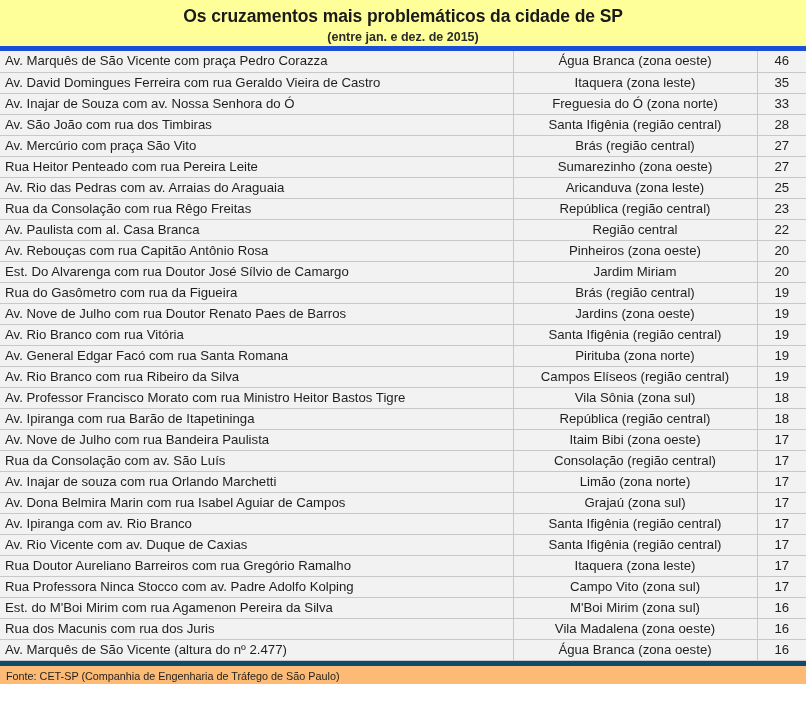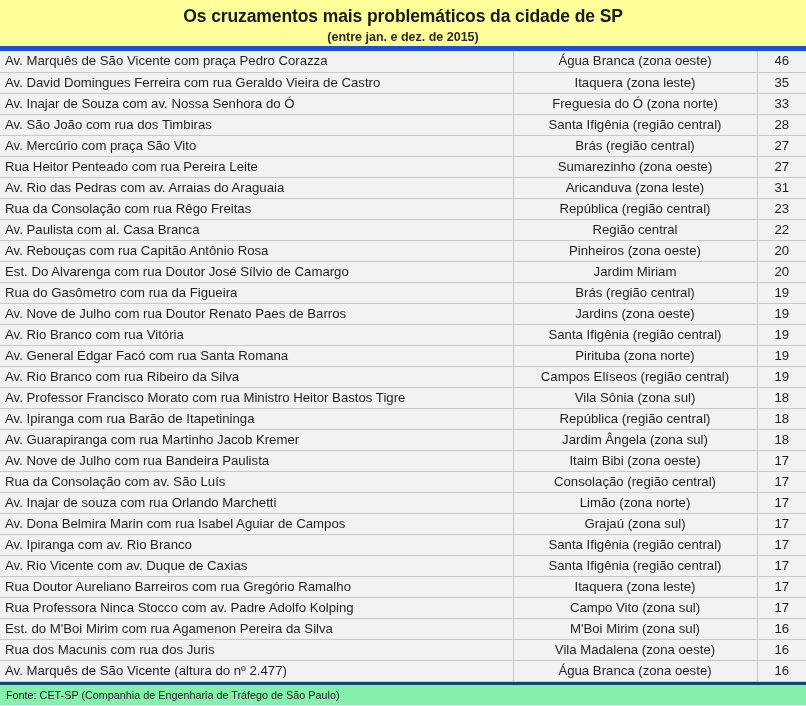--- a/index.html
+++ b/index.html
@@ -87,22 +87,22 @@
     width: 244px;
     text-align: center;
   }
   .col-count {
     width: 49px;
     text-align: center;
   }
 
   
   .footer {
-    background: #86efac;
-    border-top: 3px solid #0c4a6e;
+    background: #fdba74;
+    border-top: 5px solid #0c4a6e;
     height: 23px;
     box-sizing: border-box;
     padding: 3px 16px 0 6px;
   }
   .footer-text {
     font-family: "Liberation Sans", sans-serif;
     font-size: 10.8px;
     color: #1f1f1f;
     line-height: 1.3;
     margin: 0;
@@ -148,21 +148,21 @@
             <td class="col-count">27</td>
           </tr>
           <tr>
             <td class="col-crossing">Rua Heitor Penteado com rua Pereira Leite</td>
             <td class="col-region">Sumarezinho (zona oeste)</td>
             <td class="col-count">27</td>
           </tr>
           <tr>
             <td class="col-crossing">Av. Rio das Pedras com av. Arraias do Araguaia</td>
             <td class="col-region">Aricanduva (zona leste)</td>
-            <td class="col-count">31</td>
+            <td class="col-count">25</td>
           </tr>
           <tr>
             <td class="col-crossing">Rua da Consolação com rua Rêgo Freitas</td>
             <td class="col-region">República (região central)</td>
             <td class="col-count">23</td>
           </tr>
           <tr>
             <td class="col-crossing">Av. Paulista com al. Casa Branca</td>
             <td class="col-region">Região central</td>
             <td class="col-count">22</td>
@@ -206,25 +206,20 @@
             <td class="col-crossing">Av. Professor Francisco Morato com rua Ministro Heitor Bastos Tigre</td>
             <td class="col-region">Vila Sônia (zona sul)</td>
             <td class="col-count">18</td>
           </tr>
           <tr>
             <td class="col-crossing">Av. Ipiranga com rua Barão de Itapetininga</td>
             <td class="col-region">República (região central)</td>
             <td class="col-count">18</td>
           </tr>
           <tr>
-            <td class="col-crossing">Av. Guarapiranga com rua Martinho Jacob Kremer</td>
-            <td class="col-region">Jardim Ângela (zona sul)</td>
-            <td class="col-count">18</td>
-          </tr>
-          <tr>
             <td class="col-crossing">Av. Nove de Julho com rua Bandeira Paulista</td>
             <td class="col-region">Itaim Bibi (zona oeste)</td>
             <td class="col-count">17</td>
           </tr>
           <tr>
             <td class="col-crossing">Rua da Consolação com av. São Luís</td>
             <td class="col-region">Consolação (região central)</td>
             <td class="col-count">17</td>
           </tr>
           <tr>

